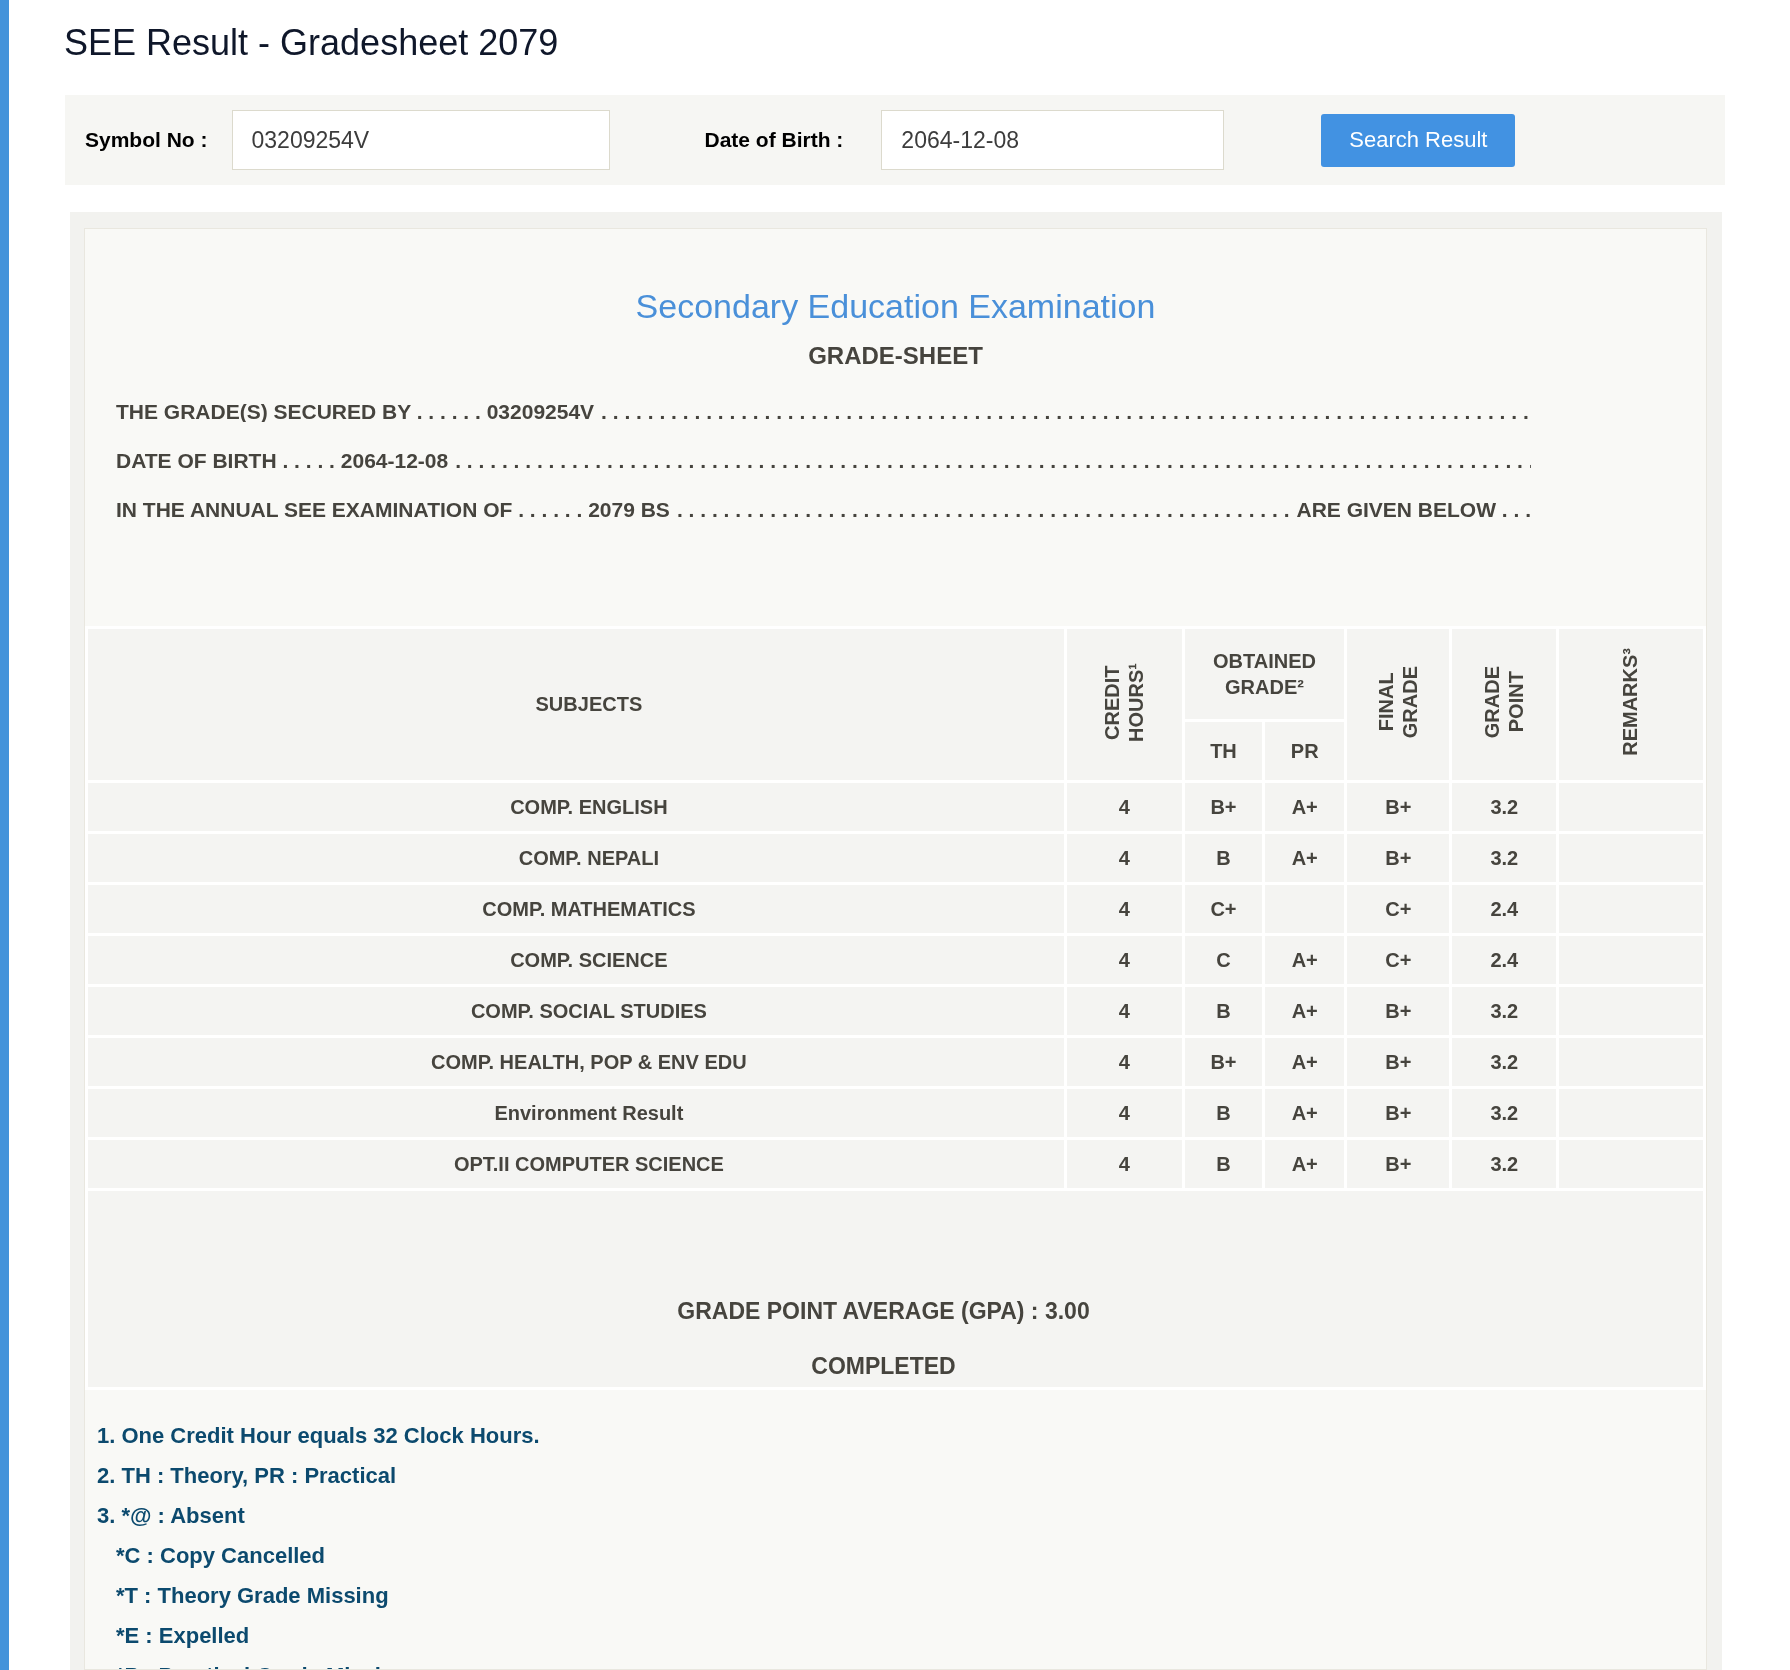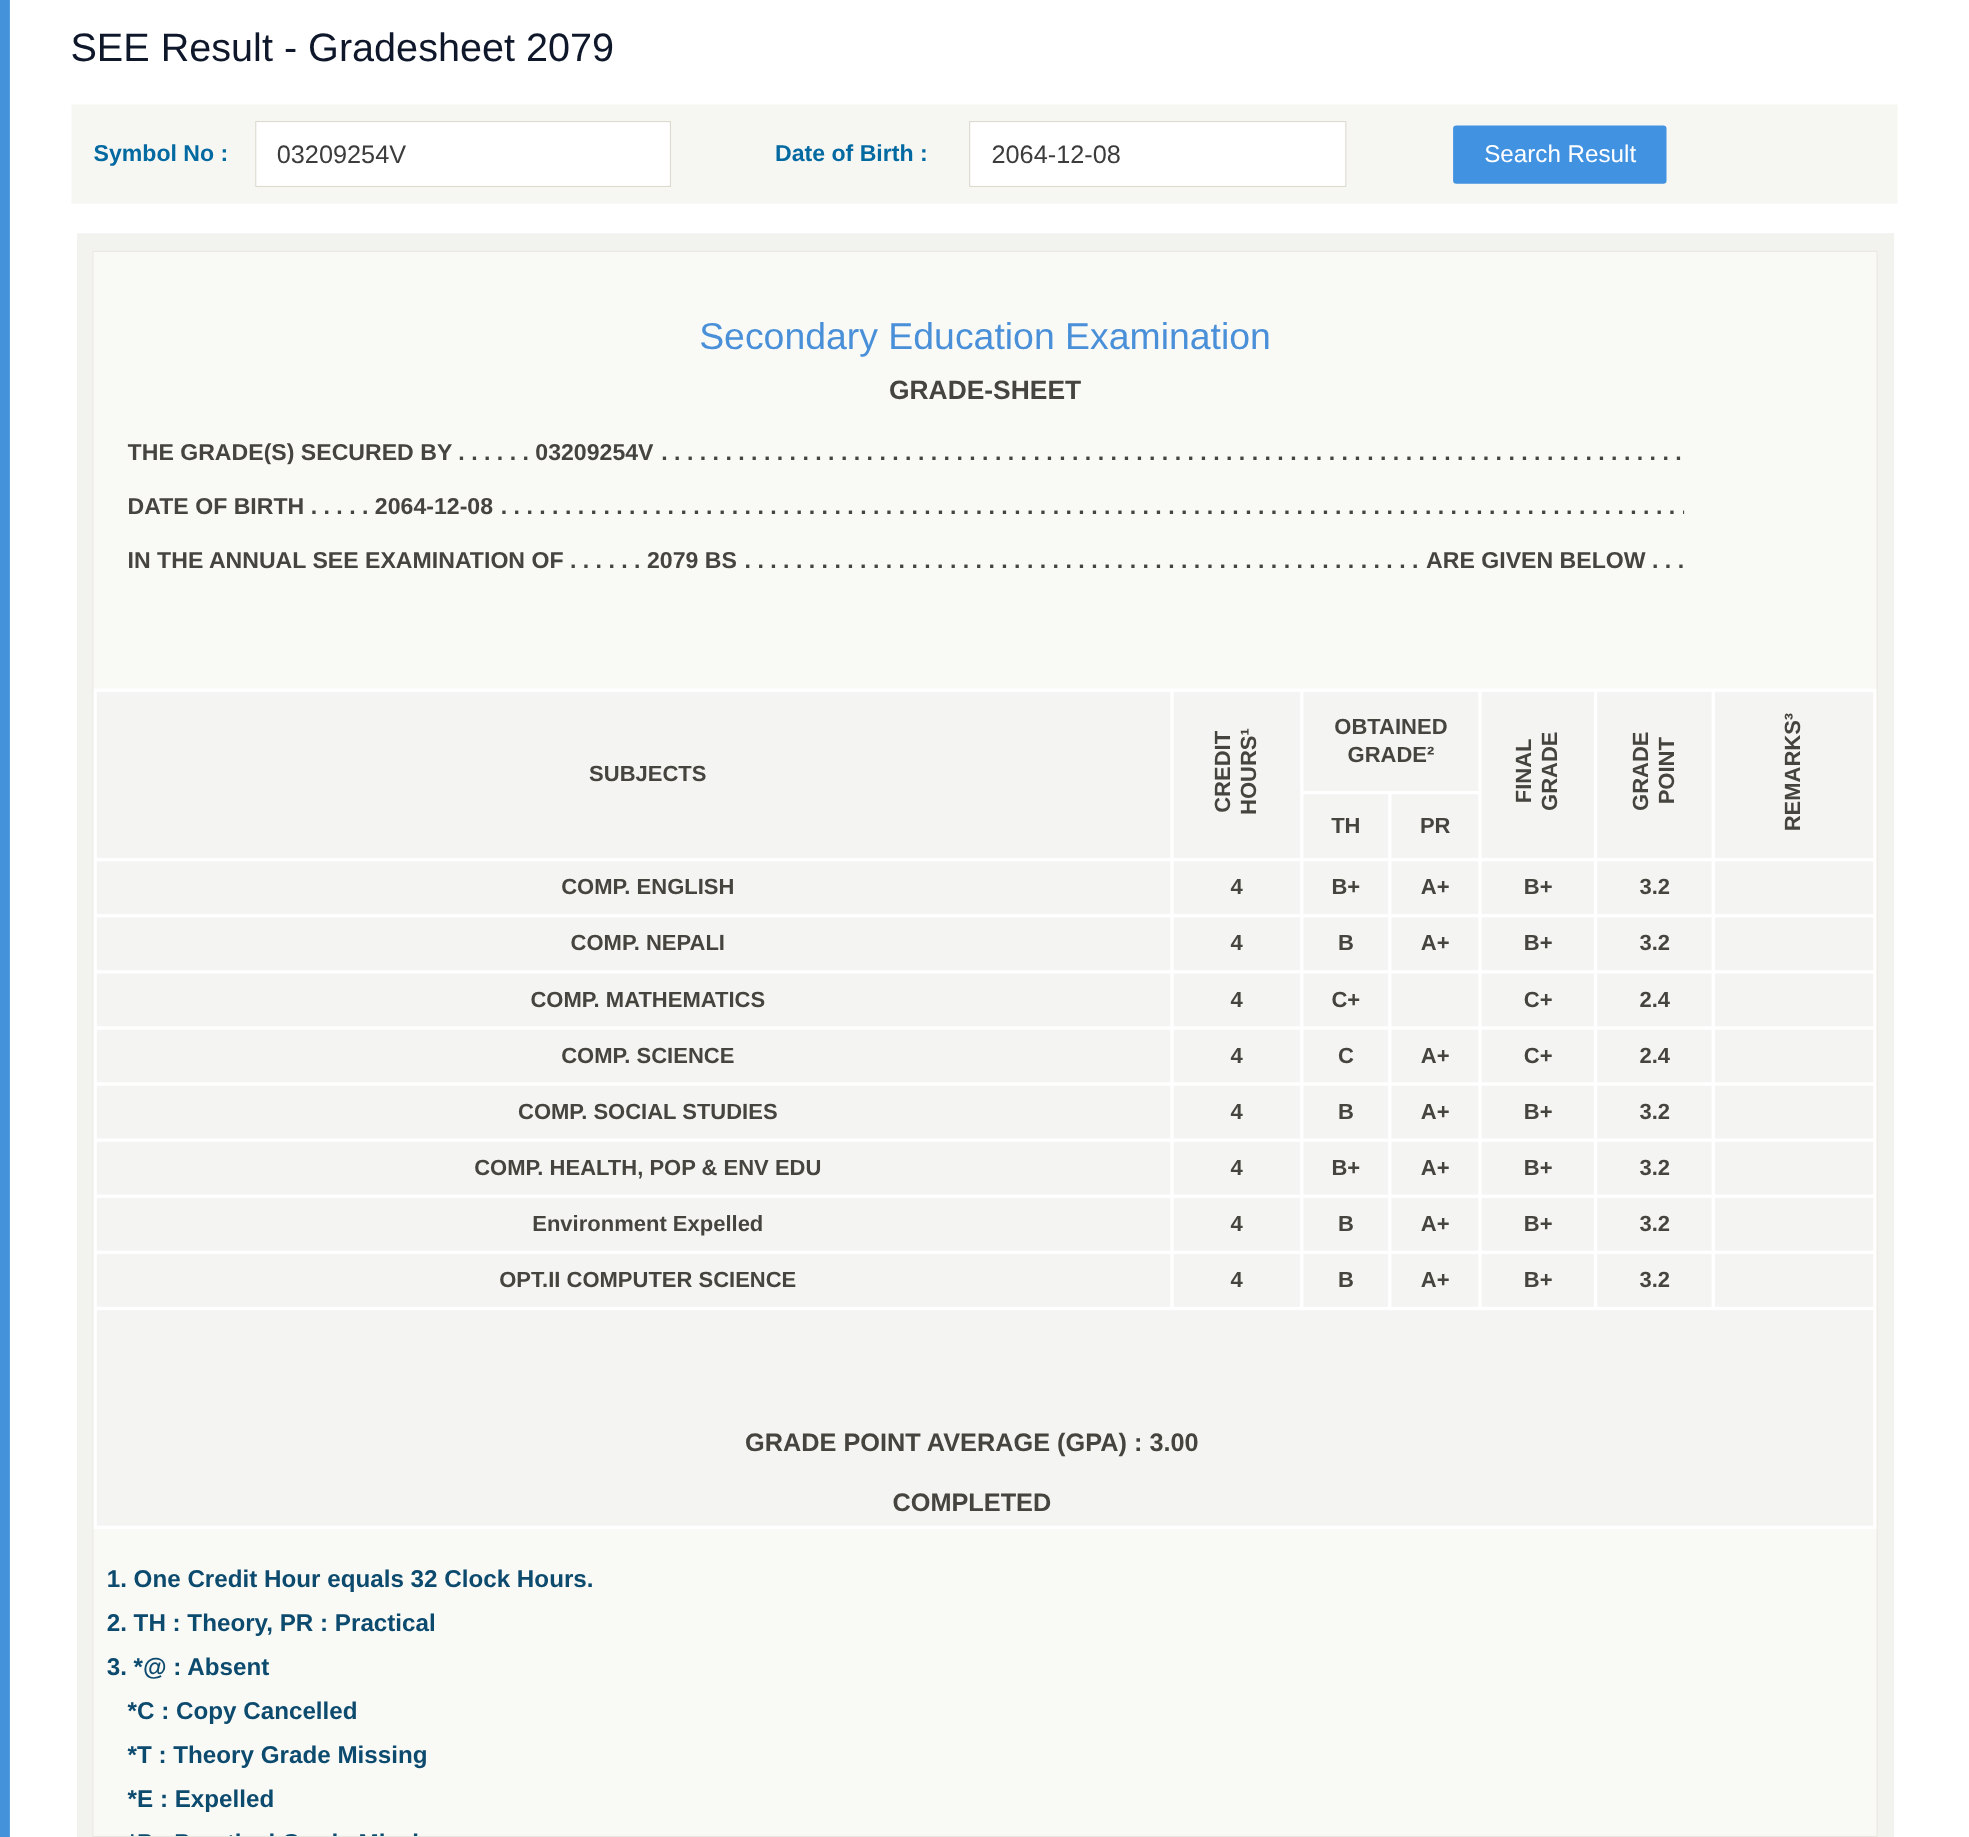--- a/index.html
+++ b/index.html
@@ -23,21 +23,21 @@
     white-space:nowrap;
   }
 
   
   .search-panel {
     position:absolute; left:65px; top:95px;
     width:1660px; height:90px;
     background:#f6f6f3;
     display:flex; align-items:center;
   }
-  .form-label { font-size:21px; font-weight:700; color:#0369a1; white-space:nowrap; }
+  .form-label { font-size:21px; font-weight:700; color:#000000; white-space:nowrap; }
   .lbl-symbol { margin-left:20px; }
   .lbl-dob    { margin-left:95px; }
   .text-input {
     height:60px; background:#fff;
     border:1px solid #dcdacd;
     font-family:"Liberation Sans","DejaVu Sans",sans-serif;
     font-size:23px; color:#3c3c3c;
     padding:0 19px;
   }
   .inp-symbol { margin-left:24px; width:378px; }
@@ -240,21 +240,21 @@
       <tr class="data-row">
         <td class="subject-cell">COMP. HEALTH, POP &amp; ENV EDU</td>
         <td>4</td>
         <td>B+</td>
         <td>A+</td>
         <td>B+</td>
         <td>3.2</td>
         <td></td>
       </tr>
       <tr class="data-row">
-        <td class="subject-cell">Environment Expelled</td>
+        <td class="subject-cell">Environment Result</td>
         <td>4</td>
         <td>B</td>
         <td>A+</td>
         <td>B+</td>
         <td>3.2</td>
         <td></td>
       </tr>
       <tr class="data-row">
         <td class="subject-cell">OPT.II COMPUTER SCIENCE</td>
         <td>4</td>

